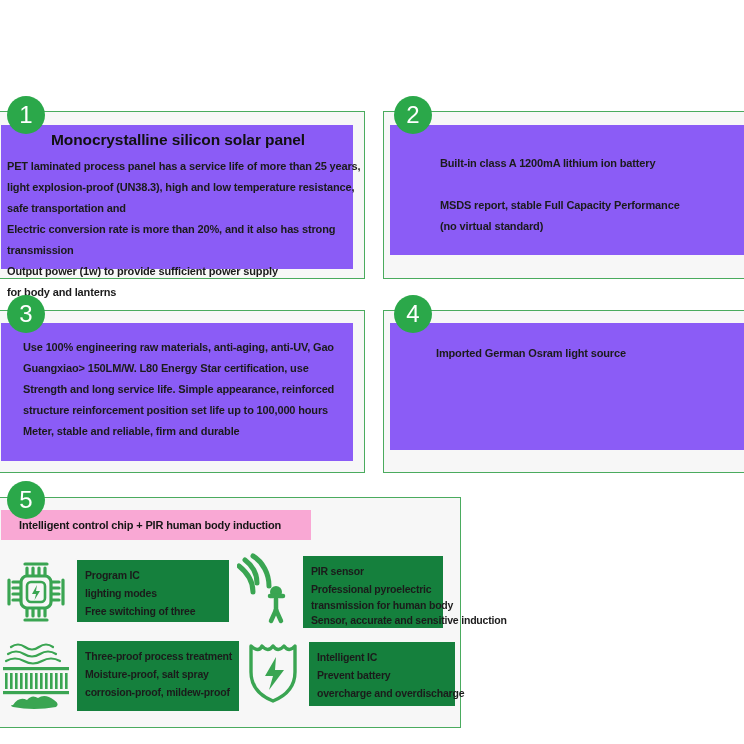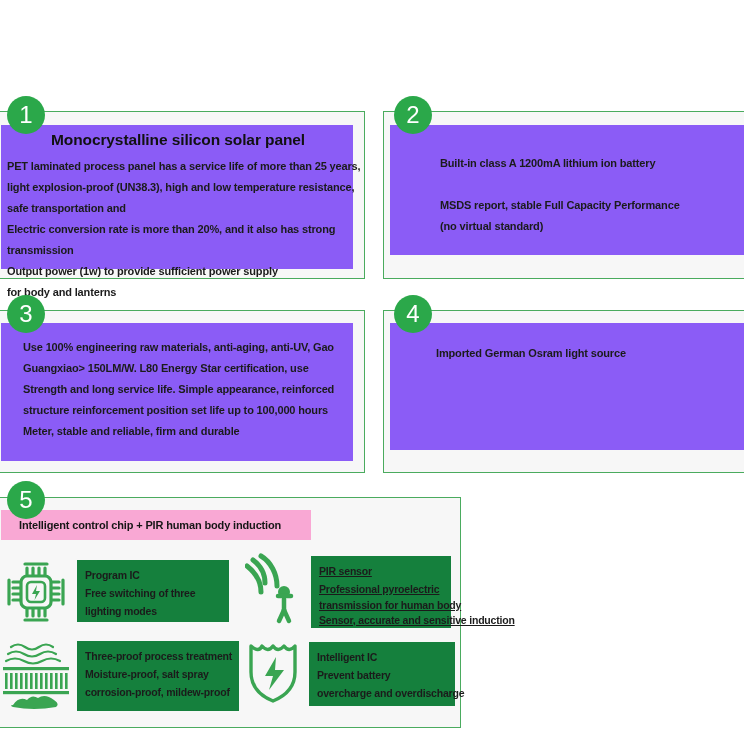--- a/index.html
+++ b/index.html
@@ -136,21 +136,21 @@
     line-height: 18px;
     white-space: nowrap;
     letter-spacing: -0.2px;
   }
 
   
   #feature-program-ic { left: 8px;  top: 58px; }
   #feature-program-ic .icon-wrap { width: 66px; height: 72px; }
   #feature-program-ic .feat-text { width: 152px; height: 62px; margin-left: 8px; margin-top: 4px; }
 
-  #feature-pir-sensor { left: 248px; top: 52px; text-decoration: underline; }
+  #feature-pir-sensor { left: 240px; top: 52px; }
   #feature-pir-sensor .icon-wrap { width: 62px; height: 78px; }
   #feature-pir-sensor .feat-text { width: 140px; height: 72px; margin-left: 6px; margin-top: 6px; }
   #feature-pir-sensor .feat-line.tight { line-height: 15px; }
 
   #feature-three-proof { left: 2px;  top: 138px; }
   #feature-three-proof .icon-wrap { width: 78px; height: 76px; }
   #feature-three-proof .feat-text { width: 162px; height: 70px; margin-left: 2px; margin-top: 5px; }
 
   #feature-protective-ic { left: 248px; top: 138px; }
   #feature-protective-ic .icon-wrap { width: 60px; height: 72px; }
@@ -223,22 +223,22 @@
           <path d="M6 20 h7 M6 26 h7 M6 32 h7 M6 38 h7"></path>
           <path d="M45 20 h7 M45 26 h7 M45 32 h7 M45 38 h7"></path>
           <path d="M18 2 h22"></path>
           <path d="M18 58 h22"></path>
           <path d="M2 18 v24"></path>
           <path d="M56 18 v24"></path>
         </svg>
       </div>
       <div class="feat-text">
         <div class="feat-line">Program IC</div>
+        <div class="feat-line">lighting modes</div>
         <div class="feat-line">Free switching of three</div>
-        <div class="feat-line">lighting modes</div>
       </div>
     </div>
 
     <div class="feature" id="feature-pir-sensor">
       <div class="icon-wrap">
         <svg class="icon-svg" width="58" height="74" viewBox="0 0 58 74" fill="none">
           <g stroke="#3aa552" stroke-width="5" stroke-linecap="round" fill="none">
             <path d="M8 8 C16 14 20 22 20 31"></path>
             <path d="M2 14 C12 22 16 30 16 40"></path>
             <path d="M16 4 C26 10 32 22 32 34"></path>

